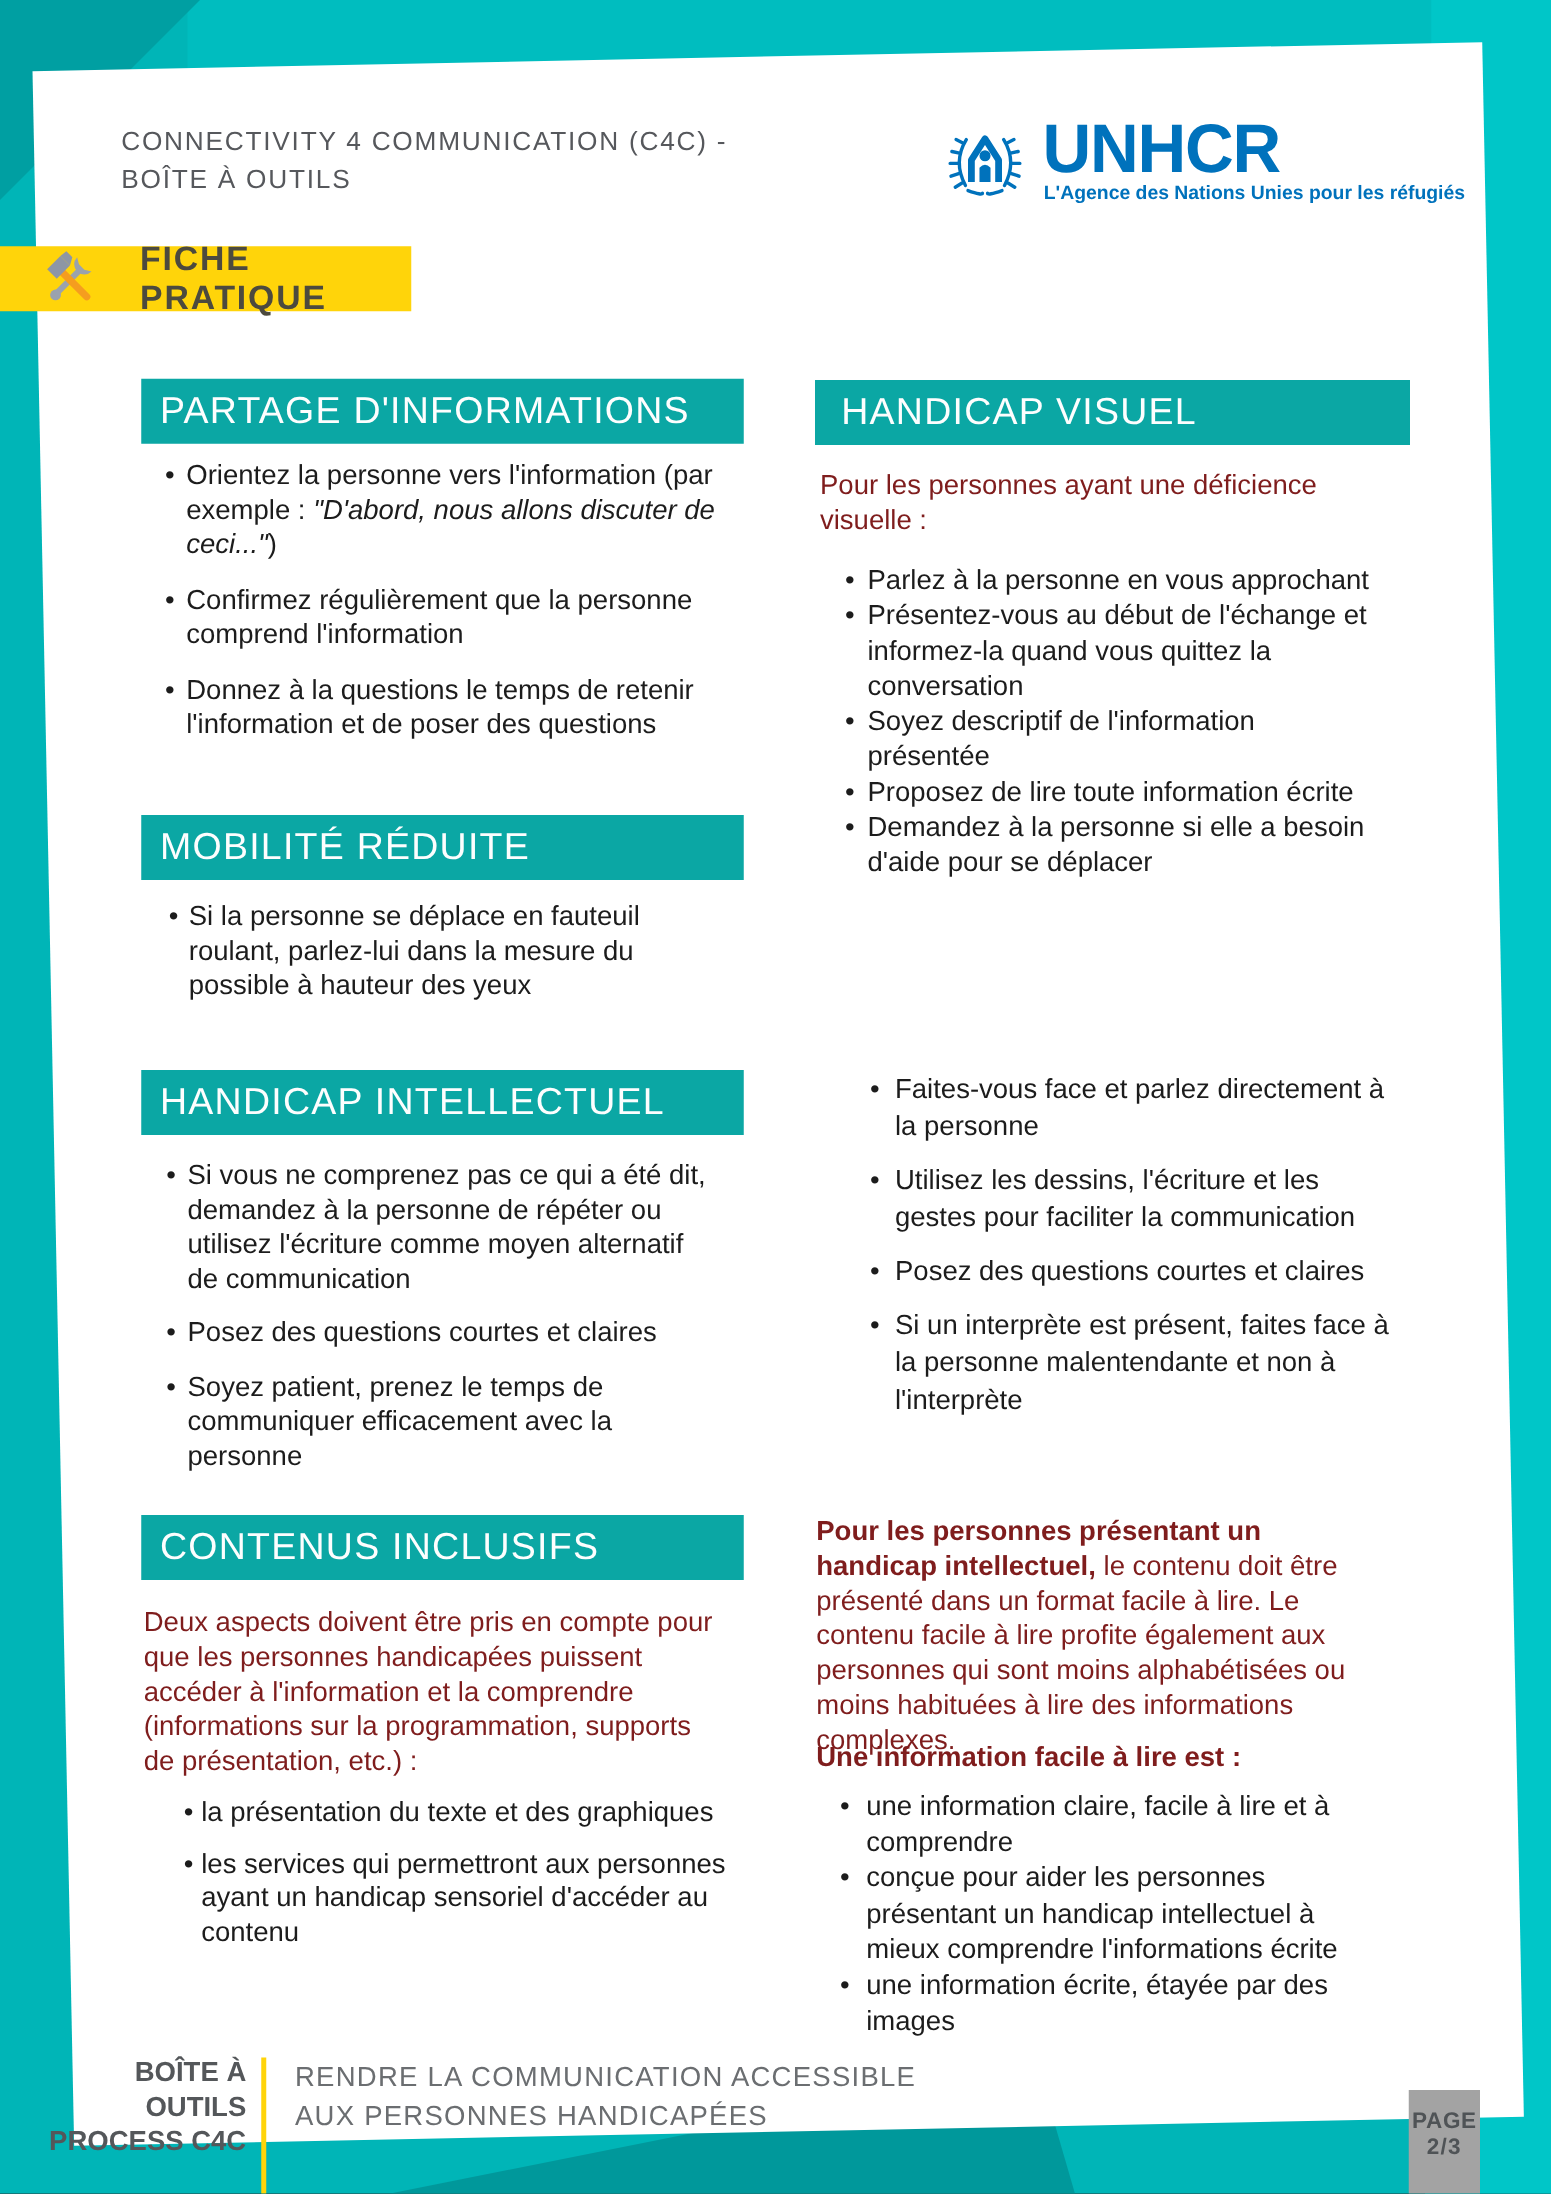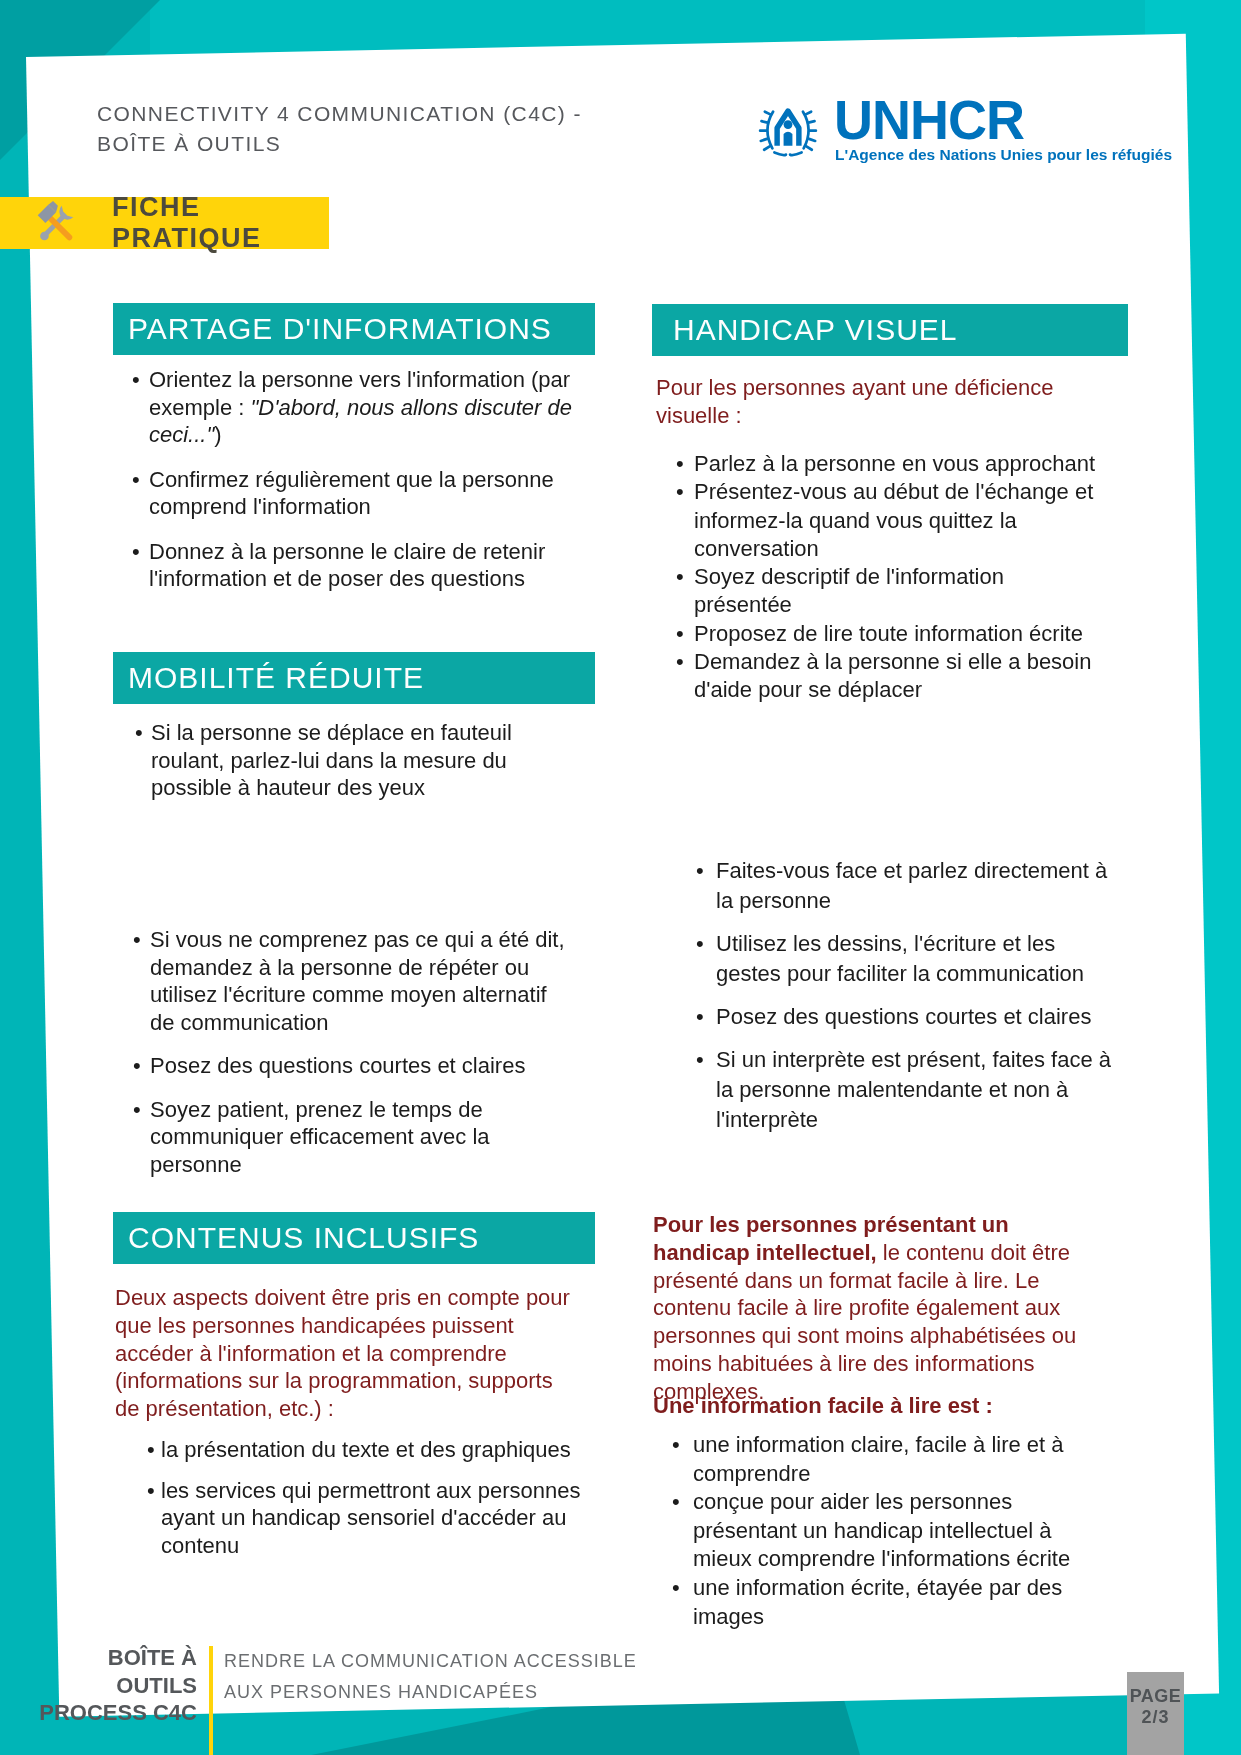--- a/index.html
+++ b/index.html
@@ -67,21 +67,21 @@
   .list-auditif .dot{width:20px;}
   .para-easy{left:653px;top:1211px;width:455px;}
   .para-easy b{font-weight:700;}
   .subhead-easy{left:653px;top:1392px;width:455px;font-weight:700;}
   .list-easy{left:672px;top:1431px;width:438px;font-size:22px;line-height:28.6px;}
   .list-easy .dot{width:21px;}
   
   .footer-left{position:absolute;left:27px;top:1644px;width:170px;text-align:right;
     font-size:22px;font-weight:700;line-height:27.5px;color:#54575a;}
   .footer-divider{position:absolute;left:209px;top:1646px;width:4px;height:109px;background:#FFD40A;}
-  .footer-right{position:absolute;left:224px;top:1646px;width:640px;font-size:18px;
+  .footer-right{position:absolute;left:236px;top:1646px;width:640px;font-size:22px;
     letter-spacing:1px;line-height:31px;color:#6b6e71;}
   .page-badge{position:absolute;left:1127px;top:1672px;width:57px;height:83px;background:#a3a3a3;
     text-align:center;color:#4f5356;font-weight:700;}
   .page-badge .pb-label{margin-top:14px;font-size:18px;letter-spacing:0.5px;}
   .page-badge .pb-value{font-size:18px;letter-spacing:1px;}
 </style>
 </head>
 <body>
 
 <div class="canvas">
@@ -136,34 +136,37 @@
       <div class="li">
         <span class="dot">•</span>
         <span><span>Orientez la personne vers l'information (par exemple : </span><i>"D'abord, nous allons discuter de ceci..."</i><span>)</span></span>
       </div>
       <div class="li">
         <span class="dot">•</span>
         <span>Confirmez régulièrement que la personne comprend l'information</span>
       </div>
       <div class="li">
         <span class="dot">•</span>
-        <span>Donnez à la personne le claire de retenir l'information et de poser des questions</span>
+        <span>Donnez à la questions le temps de retenir l'information et de poser des questions</span>
       </div>
     </div>
 
     <div class="bar bar-l bar-mobilite">
       <span>MOBILITÉ RÉDUITE</span>
     </div>
     <div class="list txt list-mobilite">
       <div class="li">
         <span class="dot">•</span>
         <span>Si la personne se déplace en fauteuil roulant, parlez-lui dans la mesure du possible à hauteur des yeux</span>
       </div>
     </div>
 
+    <div class="bar bar-l bar-intellectuel">
+      <span>HANDICAP INTELLECTUEL</span>
+    </div>
     <div class="list txt list-intellectuel">
       <div class="li">
         <span class="dot">•</span>
         <span>Si vous ne comprenez pas ce qui a été dit, demandez à la personne de répéter ou utilisez l'écriture comme moyen alternatif de communication</span>
       </div>
       <div class="li">
         <span class="dot">•</span>
         <span>Posez des questions courtes et claires</span>
       </div>
       <div class="li">

